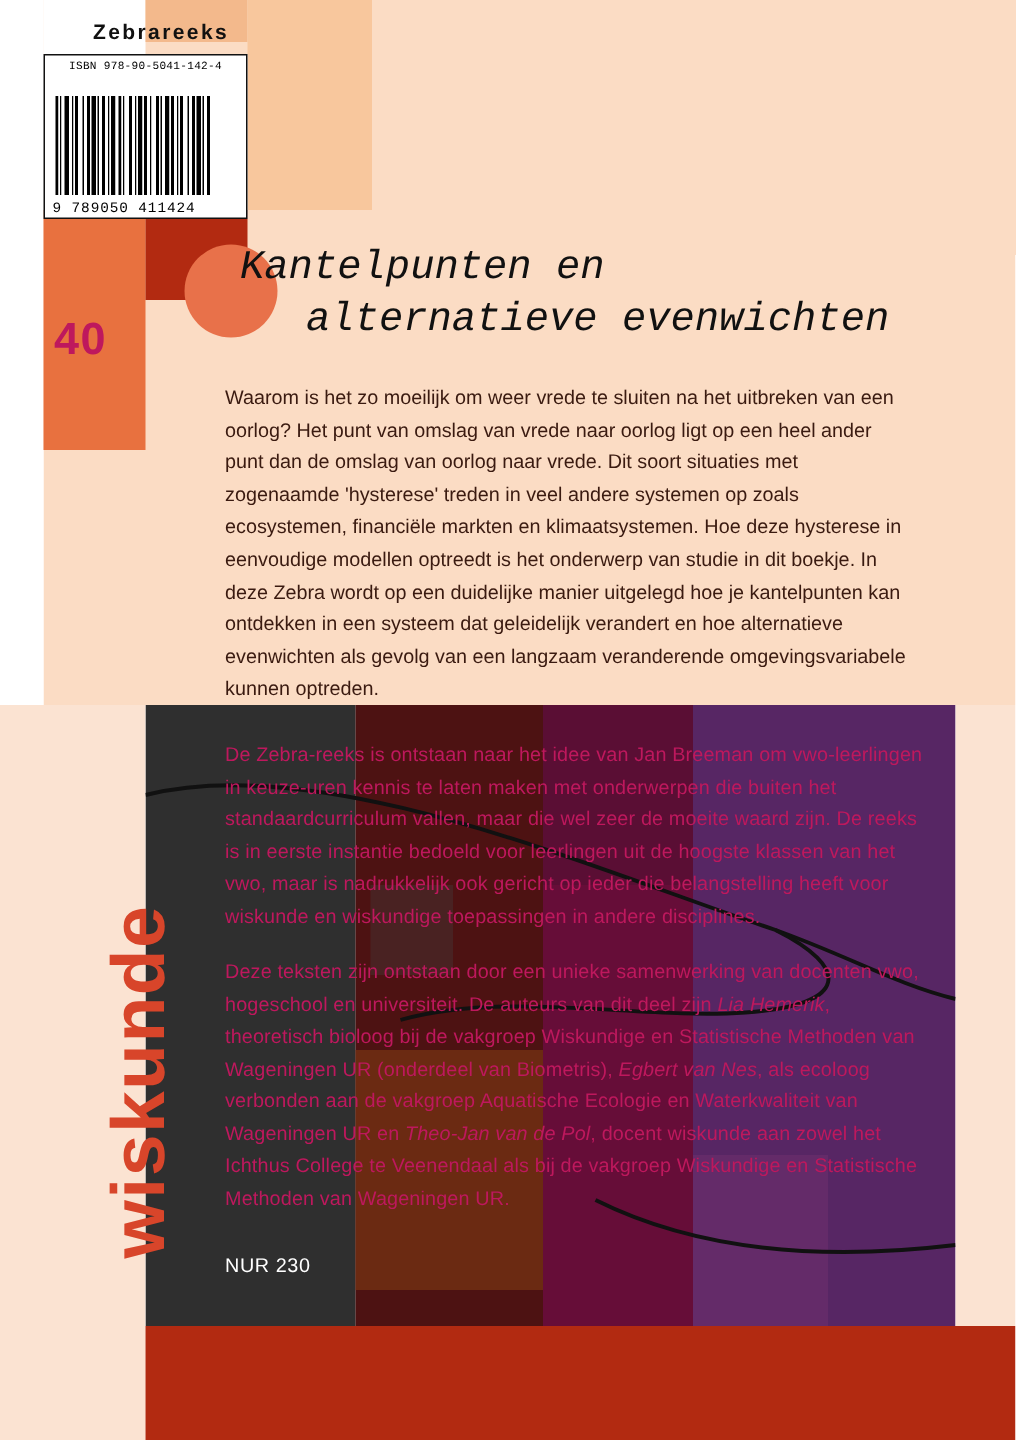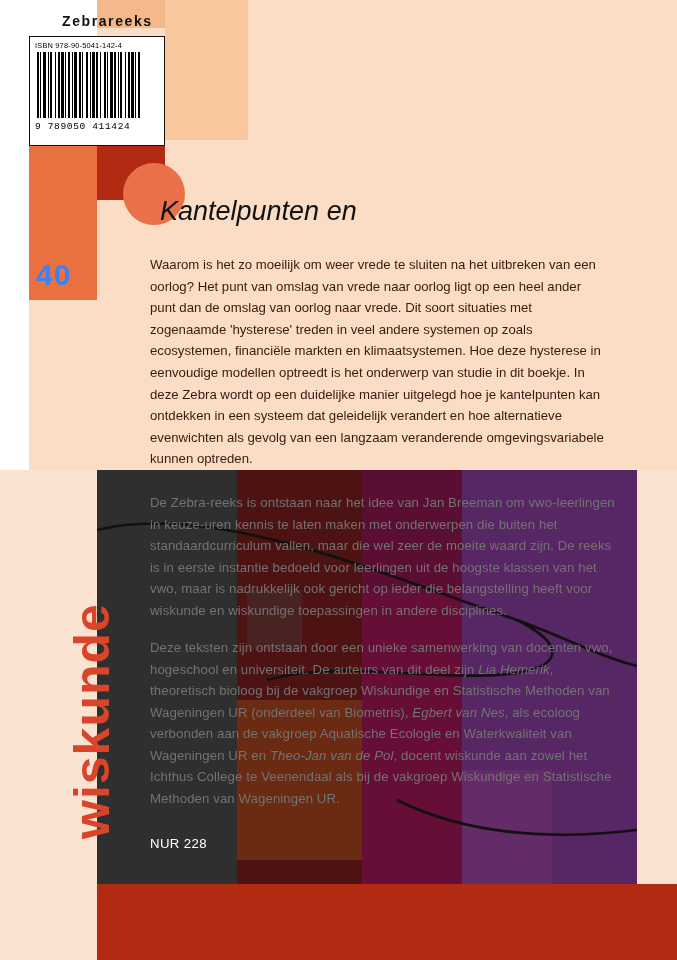--- a/index.html
+++ b/index.html
@@ -98,21 +98,21 @@
   .p-purple   { left: 365px;top: 0;   width: 175px; height: 414px; background: #6b2f7a; }
   .p-orange-1 { left: 140px;top: 230px;width: 125px; height: 160px; background: #8a3a16; opacity: .85;}
   .p-orange-2 { left: 265px;top: 0px; width: 100px; height: 120px; background: #6e1240; }
   .p-salmon-1 { left: 365px;top: 300px;width: 90px;  height: 114px; background: #7a3580; }
   .p-dark-sq  { left: 150px;top: 120px;width: 55px;  height: 60px;  background: #5a2a2a; }
   .p-overlay  { left: 0;   top: 0;    width: 540px; height: 414px; background: rgba(0,0,0,0.18); }
 
   .panel-text {
     position: absolute;
     left: 150px; top: 492px; width: 470px;
-    color: #737373;
+    color: #be185d;
     font-size: 13.2px;
     line-height: 21.5px;
     letter-spacing: .1px;
   }
   .panel-text p { margin: 0 0 16px 0; }
   .panel-text em { font-style: italic; }
   .nur {
     position: absolute;
     left: 150px; top: 836px;
     color: #ffffff;
@@ -132,25 +132,26 @@
   .barcode-box {
     position: absolute;
     left: 29px; top: 36px;
     width: 136px; height: 110px;
     background: #ffffff;
     border: 1px solid #111;
     box-sizing: border-box;
     padding: 4px 5px 2px 5px;
   }
   .isbn-top {
-    font-family: Liberation Sans, sans-serif;
+    font-family: Liberation Mono, monospace;
     font-size: 7.4px;
     letter-spacing: .2px;
     color: #000;
-    margin-bottom: 2px;
+    text-align: center;
+    margin-bottom: 15px;
   }
   .bars {
     height: 66px;
     display: flex;
     align-items: stretch;
     gap: 0;
     margin: 0 2px;
   }
   .bars i { display: block; background: #000; }
   .isbn-bottom {
@@ -169,47 +170,45 @@
     font-size: 14px;
     letter-spacing: 1.6px;
     color: #111;
     font-weight: 700;
   }
 
   
   .number {
     position: absolute;
     left: 36px; top: 210px;
-    color: #3b82f6;
+    color: #be185d;
     font-size: 30px;
     font-weight: 700;
     letter-spacing: 1px;
-    margin-top: 48px;
   }
 
   
   .circle {
     position: absolute;
     left: 123px; top: 163px;
     width: 62px; height: 62px;
     border-radius: 50%;
     background: #e8714a;
   }
 
   
   .title {
     position: absolute;
     left: 160px; top: 162px;
     width: 460px;
-    font-family: Liberation Sans, sans-serif;
+    font-family: Liberation Mono, monospace;
     font-style: italic;
     font-size: 27px;
     line-height: 35px;
     color: #111;
-    margin-top: 32px;
   }
   .title .l2 { display: block; padding-left: 44px; }
 
   
   .blurb {
     position: absolute;
     left: 150px; top: 254px;
     width: 458px;
     font-size: 13.2px;
     line-height: 21.6px;
@@ -315,20 +314,21 @@
       <i style="width:2px"></i>
   </div>
   <div class="isbn-bottom">9 789050 411424</div>
 </div>
 
 <div class="number">40</div>
 
 <div class="circle"></div>
 <div class="title">
   <span>Kantelpunten en</span>
+  <span class="l2">alternatieve evenwichten</span>
 </div>
 
 <div class="blurb">Waarom is het zo moeilijk om weer vrede te sluiten na het uitbreken van een oorlog? Het punt van omslag van vrede naar oorlog ligt op een heel ander punt dan de omslag van oorlog naar vrede. Dit soort situaties met zogenaamde 'hysterese' treden in veel andere systemen op zoals ecosystemen, financiële markten en klimaatsystemen. Hoe deze hysterese in eenvoudige modellen optreedt is het onderwerp van studie in dit boekje. In deze Zebra wordt op een duidelijke manier uitgelegd hoe je kantelpunten kan ontdekken in een systeem dat geleidelijk verandert en hoe alternatieve evenwichten als gevolg van een langzaam veranderende omgevingsvariabele kunnen optreden.</div>
 
 <div class="panel">
   <div class="blk p-dark"></div>
   <div class="blk p-maroon"></div>
   <div class="blk p-magenta"></div>
   <div class="blk p-purple"></div>
   <div class="blk p-orange-2"></div>
@@ -344,15 +344,15 @@
   <path d="M 300 330 C 360 360, 440 372, 540 360" fill="none" stroke="#111" stroke-width="2.6"></path>
 </svg>
 
 <div class="panel-text">
   <p>De Zebra-reeks is ontstaan naar het idee van Jan Breeman om vwo-leerlingen in keuze-uren kennis te laten maken met onderwerpen die buiten het standaardcurriculum vallen, maar die wel zeer de moeite waard zijn. De reeks is in eerste instantie bedoeld voor leerlingen uit de hoogste klassen van het vwo, maar is nadrukkelijk ook gericht op ieder die belangstelling heeft voor wiskunde en wiskundige toepassingen in andere disciplines.</p>
   <p>
     <span>Deze teksten zijn ontstaan door een unieke samenwerking van docenten vwo, hogeschool en universiteit. De auteurs van dit deel zijn </span><em>Lia Hemerik</em><span>, theoretisch bioloog bij de vakgroep Wiskundige en Statistische Methoden van Wageningen UR (onderdeel van Biometris), </span><em>Egbert van Nes</em><span>, als ecoloog verbonden aan de vakgroep Aquatische Ecologie en Waterkwaliteit van Wageningen UR en </span><em>Theo-Jan van de Pol</em><span>, docent wiskunde aan zowel het Ichthus College te Veenendaal als bij de vakgroep Wiskundige en Statistische Methoden van Wageningen UR.</span>
   </p>
 </div>
 
-<div class="nur">NUR 228</div>
+<div class="nur">NUR 230</div>
 
 <div class="vertical-word">wiskunde</div>
 
 </body></html>

